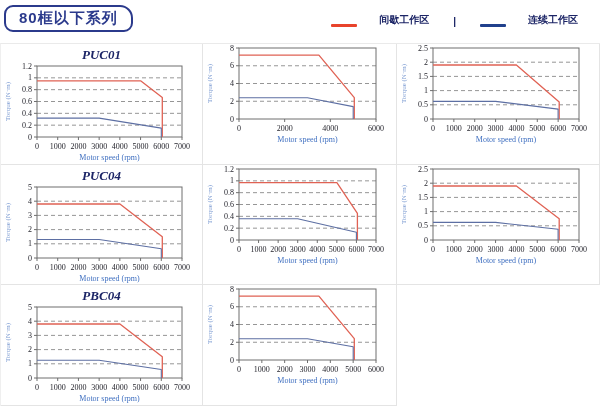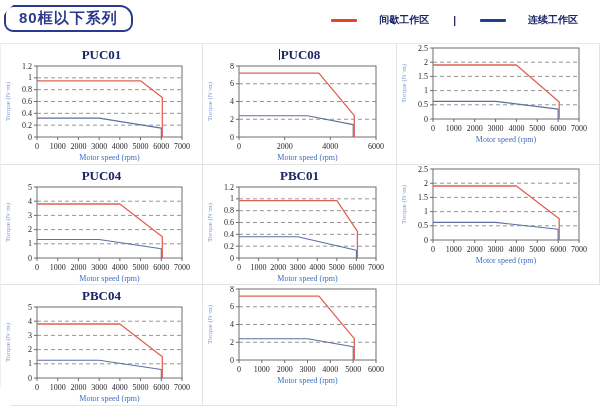--- a/index.html
+++ b/index.html
@@ -1,34 +1,34 @@
 <!DOCTYPE html>
 <html><head>
 <meta charset="utf-8">
 <style>
   html,body{margin:0;padding:0;background:#fff;}
   body{width:600px;height:413px;font-family:"Liberation Sans",sans-serif;}
-  .page{position:relative;width:600px;height:413px;background:#ffffff;overflow:hidden;border-radius:30px;}
+  .page{position:relative;width:600px;height:413px;background:#ffffff;overflow:hidden;}
 
   
   .header{position:relative;height:43px;}
   .badge{position:absolute;left:4px;top:5px;border:2px solid #2b3a8c;border-radius:9px 13px 9px 9px;
          padding:2px 13px;font-size:15px;font-weight:bold;color:#2b3a8c;letter-spacing:1px;background:#fff;}
-  .legend{position:absolute;right:22px;top:13px;display:flex;align-items:center;gap:22px;
+  .legend{position:absolute;right:22px;top:13px;display:flex;align-items:flex-end;gap:22px;
           font-size:10px;font-weight:bold;color:#1c2566;}
   .legend-line{display:inline-block;width:26px;height:3px;border-radius:1px;}
   .legend-sep{color:#1c2566;font-weight:bold;margin:0 2px;}
 
   
   .grid{display:grid;grid-template-columns:202px 194px 203px;grid-template-rows:121px 120px 121px;
         width:600px;box-sizing:border-box;border-top:1px solid #eaeaea;border-left:1px solid #efefef;}
   .cell{box-sizing:border-box;border-right:1px solid #e4e4e4;border-bottom:1px solid #e4e4e4;overflow:hidden;}
   .cell.empty{border:none;}
   .chart-title{text-align:center;font-family:"Liberation Serif",serif;font-weight:bold;font-size:13px;
-               color:#1c2566;padding-top:3px;height:15px;line-height:15px;}
+               color:#1c2566;padding-top:3px;height:15px;line-height:15px;font-style:italic;}
   .caret{display:inline-block;width:1px;height:11px;background:#222;margin-right:1px;vertical-align:-1px;}
 
   svg text{font-family:"Liberation Serif",serif;}
   .tick-label{font-size:8px;fill:#26262e;}
   .x-axis-label{font-size:8px;fill:#3f6fc0;}
   .y-axis-label{font-size:7px;fill:#7d9cd2;}
 </style>
 </head>
 <body>
 
@@ -79,21 +79,21 @@
           <text x="139.57142857142856" y="86.5" text-anchor="middle" class="tick-label">5000</text>
           <line x1="160.28571428571428" y1="75" x2="160.28571428571428" y2="78" stroke="#6e6e6e" stroke-width="1"></line>
           <text x="160.28571428571428" y="86.5" text-anchor="middle" class="tick-label">6000</text>
           <line x1="181" y1="75" x2="181" y2="78" stroke="#6e6e6e" stroke-width="1"></line>
           <text x="181" y="86.5" text-anchor="middle" class="tick-label">7000</text>
           <polyline points="36.0,18.8 139.6,18.8 161.3,35.4 161.3,75.0" fill="none" stroke="#e06254" stroke-width="1.3" stroke-linejoin="round"></polyline>
           <polyline points="36.0,56.1 98.1,56.1 160.3,66.1 160.3,75.0" fill="none" stroke="#5d6fa3" stroke-width="1.1" stroke-linejoin="round"></polyline>
           <text x="108.5" y="98" text-anchor="middle" class="x-axis-label">Motor speed (rpm)</text>
           <text x="9" y="39.5" text-anchor="middle" class="y-axis-label" transform="rotate(-90 9 39.5)">Torque (N·m)</text>
         </svg></div>
-      <div class="cell"><div class="chart-title"><span class="caret"></span>PUC08</div><svg width="193" height="102">
+      <div class="cell"><svg width="193" height="102">
           <line x1="36" y1="57.25" x2="173" y2="57.25" stroke="#8a8a8a" stroke-width="0.9" stroke-dasharray="4 3"></line>
           <line x1="36" y1="39.5" x2="173" y2="39.5" stroke="#8a8a8a" stroke-width="0.9" stroke-dasharray="4 3"></line>
           <line x1="36" y1="21.75" x2="173" y2="21.75" stroke="#8a8a8a" stroke-width="0.9" stroke-dasharray="4 3"></line>
           <rect x="36" y="4" width="137" height="71" fill="none" stroke="#6e6e6e" stroke-width="1"></rect>
           <line x1="33" y1="75" x2="36" y2="75" stroke="#6e6e6e" stroke-width="1"></line>
           <text x="31" y="77.5" text-anchor="end" class="tick-label">0</text>
           <line x1="33" y1="57.25" x2="36" y2="57.25" stroke="#6e6e6e" stroke-width="1"></line>
           <text x="31" y="59.75" text-anchor="end" class="tick-label">2</text>
           <line x1="33" y1="39.5" x2="36" y2="39.5" stroke="#6e6e6e" stroke-width="1"></line>
           <text x="31" y="42" text-anchor="end" class="tick-label">4</text>
@@ -185,21 +185,21 @@
           <text x="139.57142857142856" y="86.5" text-anchor="middle" class="tick-label">5000</text>
           <line x1="160.28571428571428" y1="75" x2="160.28571428571428" y2="78" stroke="#6e6e6e" stroke-width="1"></line>
           <text x="160.28571428571428" y="86.5" text-anchor="middle" class="tick-label">6000</text>
           <line x1="181" y1="75" x2="181" y2="78" stroke="#6e6e6e" stroke-width="1"></line>
           <text x="181" y="86.5" text-anchor="middle" class="tick-label">7000</text>
           <polyline points="36.0,21.0 118.9,21.0 161.3,53.7 161.3,75.0" fill="none" stroke="#e06254" stroke-width="1.3" stroke-linejoin="round"></polyline>
           <polyline points="36.0,56.5 98.1,56.5 160.3,65.8 160.3,75.0" fill="none" stroke="#5d6fa3" stroke-width="1.1" stroke-linejoin="round"></polyline>
           <text x="108.5" y="98" text-anchor="middle" class="x-axis-label">Motor speed (rpm)</text>
           <text x="9" y="39.5" text-anchor="middle" class="y-axis-label" transform="rotate(-90 9 39.5)">Torque (N·m)</text>
         </svg></div>
-      <div class="cell"><div class="chart-title">PBC01</div><svg width="193" height="102">
+      <div class="cell"><svg width="193" height="102">
           <line x1="36" y1="63.166666666666664" x2="173" y2="63.166666666666664" stroke="#8a8a8a" stroke-width="0.9" stroke-dasharray="4 3"></line>
           <line x1="36" y1="51.33333333333333" x2="173" y2="51.33333333333333" stroke="#8a8a8a" stroke-width="0.9" stroke-dasharray="4 3"></line>
           <line x1="36" y1="39.5" x2="173" y2="39.5" stroke="#8a8a8a" stroke-width="0.9" stroke-dasharray="4 3"></line>
           <line x1="36" y1="27.66666666666666" x2="173" y2="27.66666666666666" stroke="#8a8a8a" stroke-width="0.9" stroke-dasharray="4 3"></line>
           <line x1="36" y1="15.83333333333333" x2="173" y2="15.83333333333333" stroke="#8a8a8a" stroke-width="0.9" stroke-dasharray="4 3"></line>
           <rect x="36" y="4" width="137" height="71" fill="none" stroke="#6e6e6e" stroke-width="1"></rect>
           <line x1="33" y1="75" x2="36" y2="75" stroke="#6e6e6e" stroke-width="1"></line>
           <text x="31" y="77.5" text-anchor="end" class="tick-label">0</text>
           <line x1="33" y1="63.166666666666664" x2="36" y2="63.166666666666664" stroke="#6e6e6e" stroke-width="1"></line>
           <text x="31" y="65.66666666666666" text-anchor="end" class="tick-label">0.2</text>

